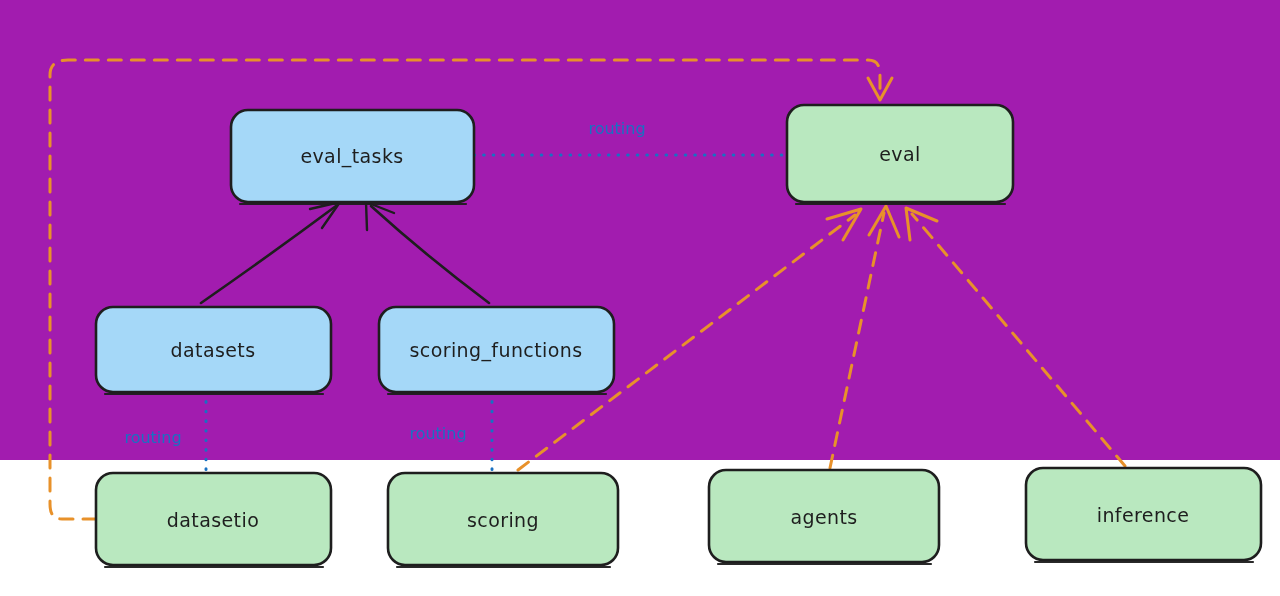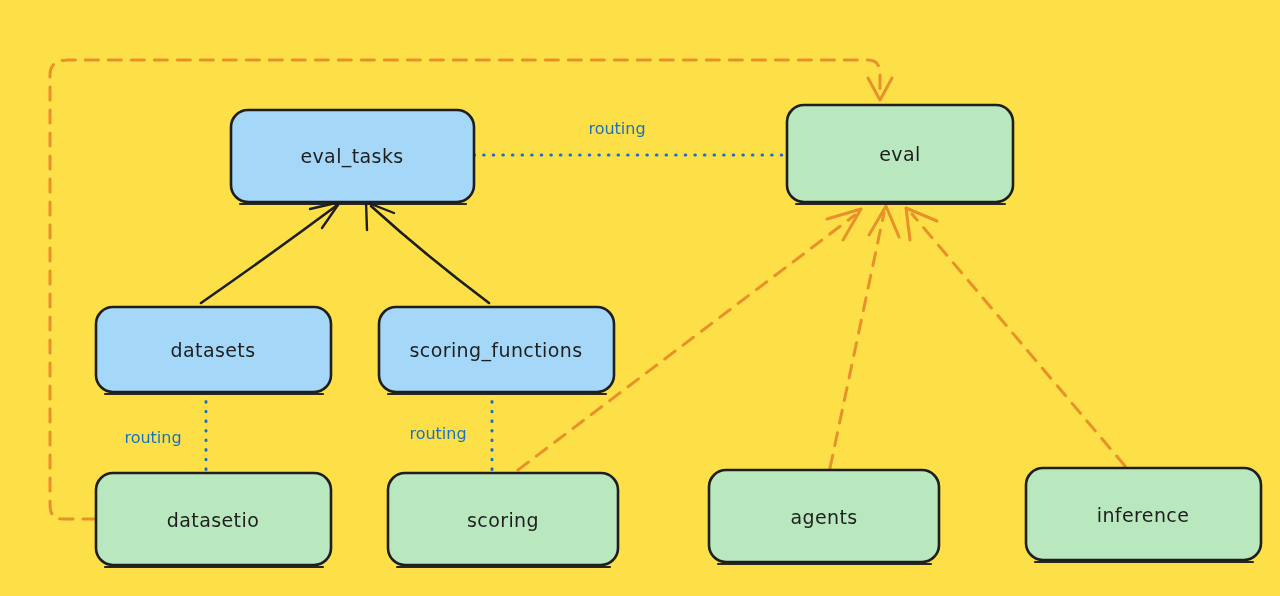--- a/index.html
+++ b/index.html
@@ -9,22 +9,22 @@
   }
   body {
     width: 1280px;
     height: 596px;
     font-family: "DejaVu Sans", sans-serif;
     overflow: hidden;
   }
   #diagram-root {
     position: relative;
     width: 1280px;
-    height: 596px;
-    background: #fde047;
+    height: 460px;
+    background: #a21caf;
     text-align: center;
   }
   svg#scene {
     position: absolute;
     inset: 0;
     width: 1280px;
     height: 596px;
     display: block;
   }
   .node-shape {

